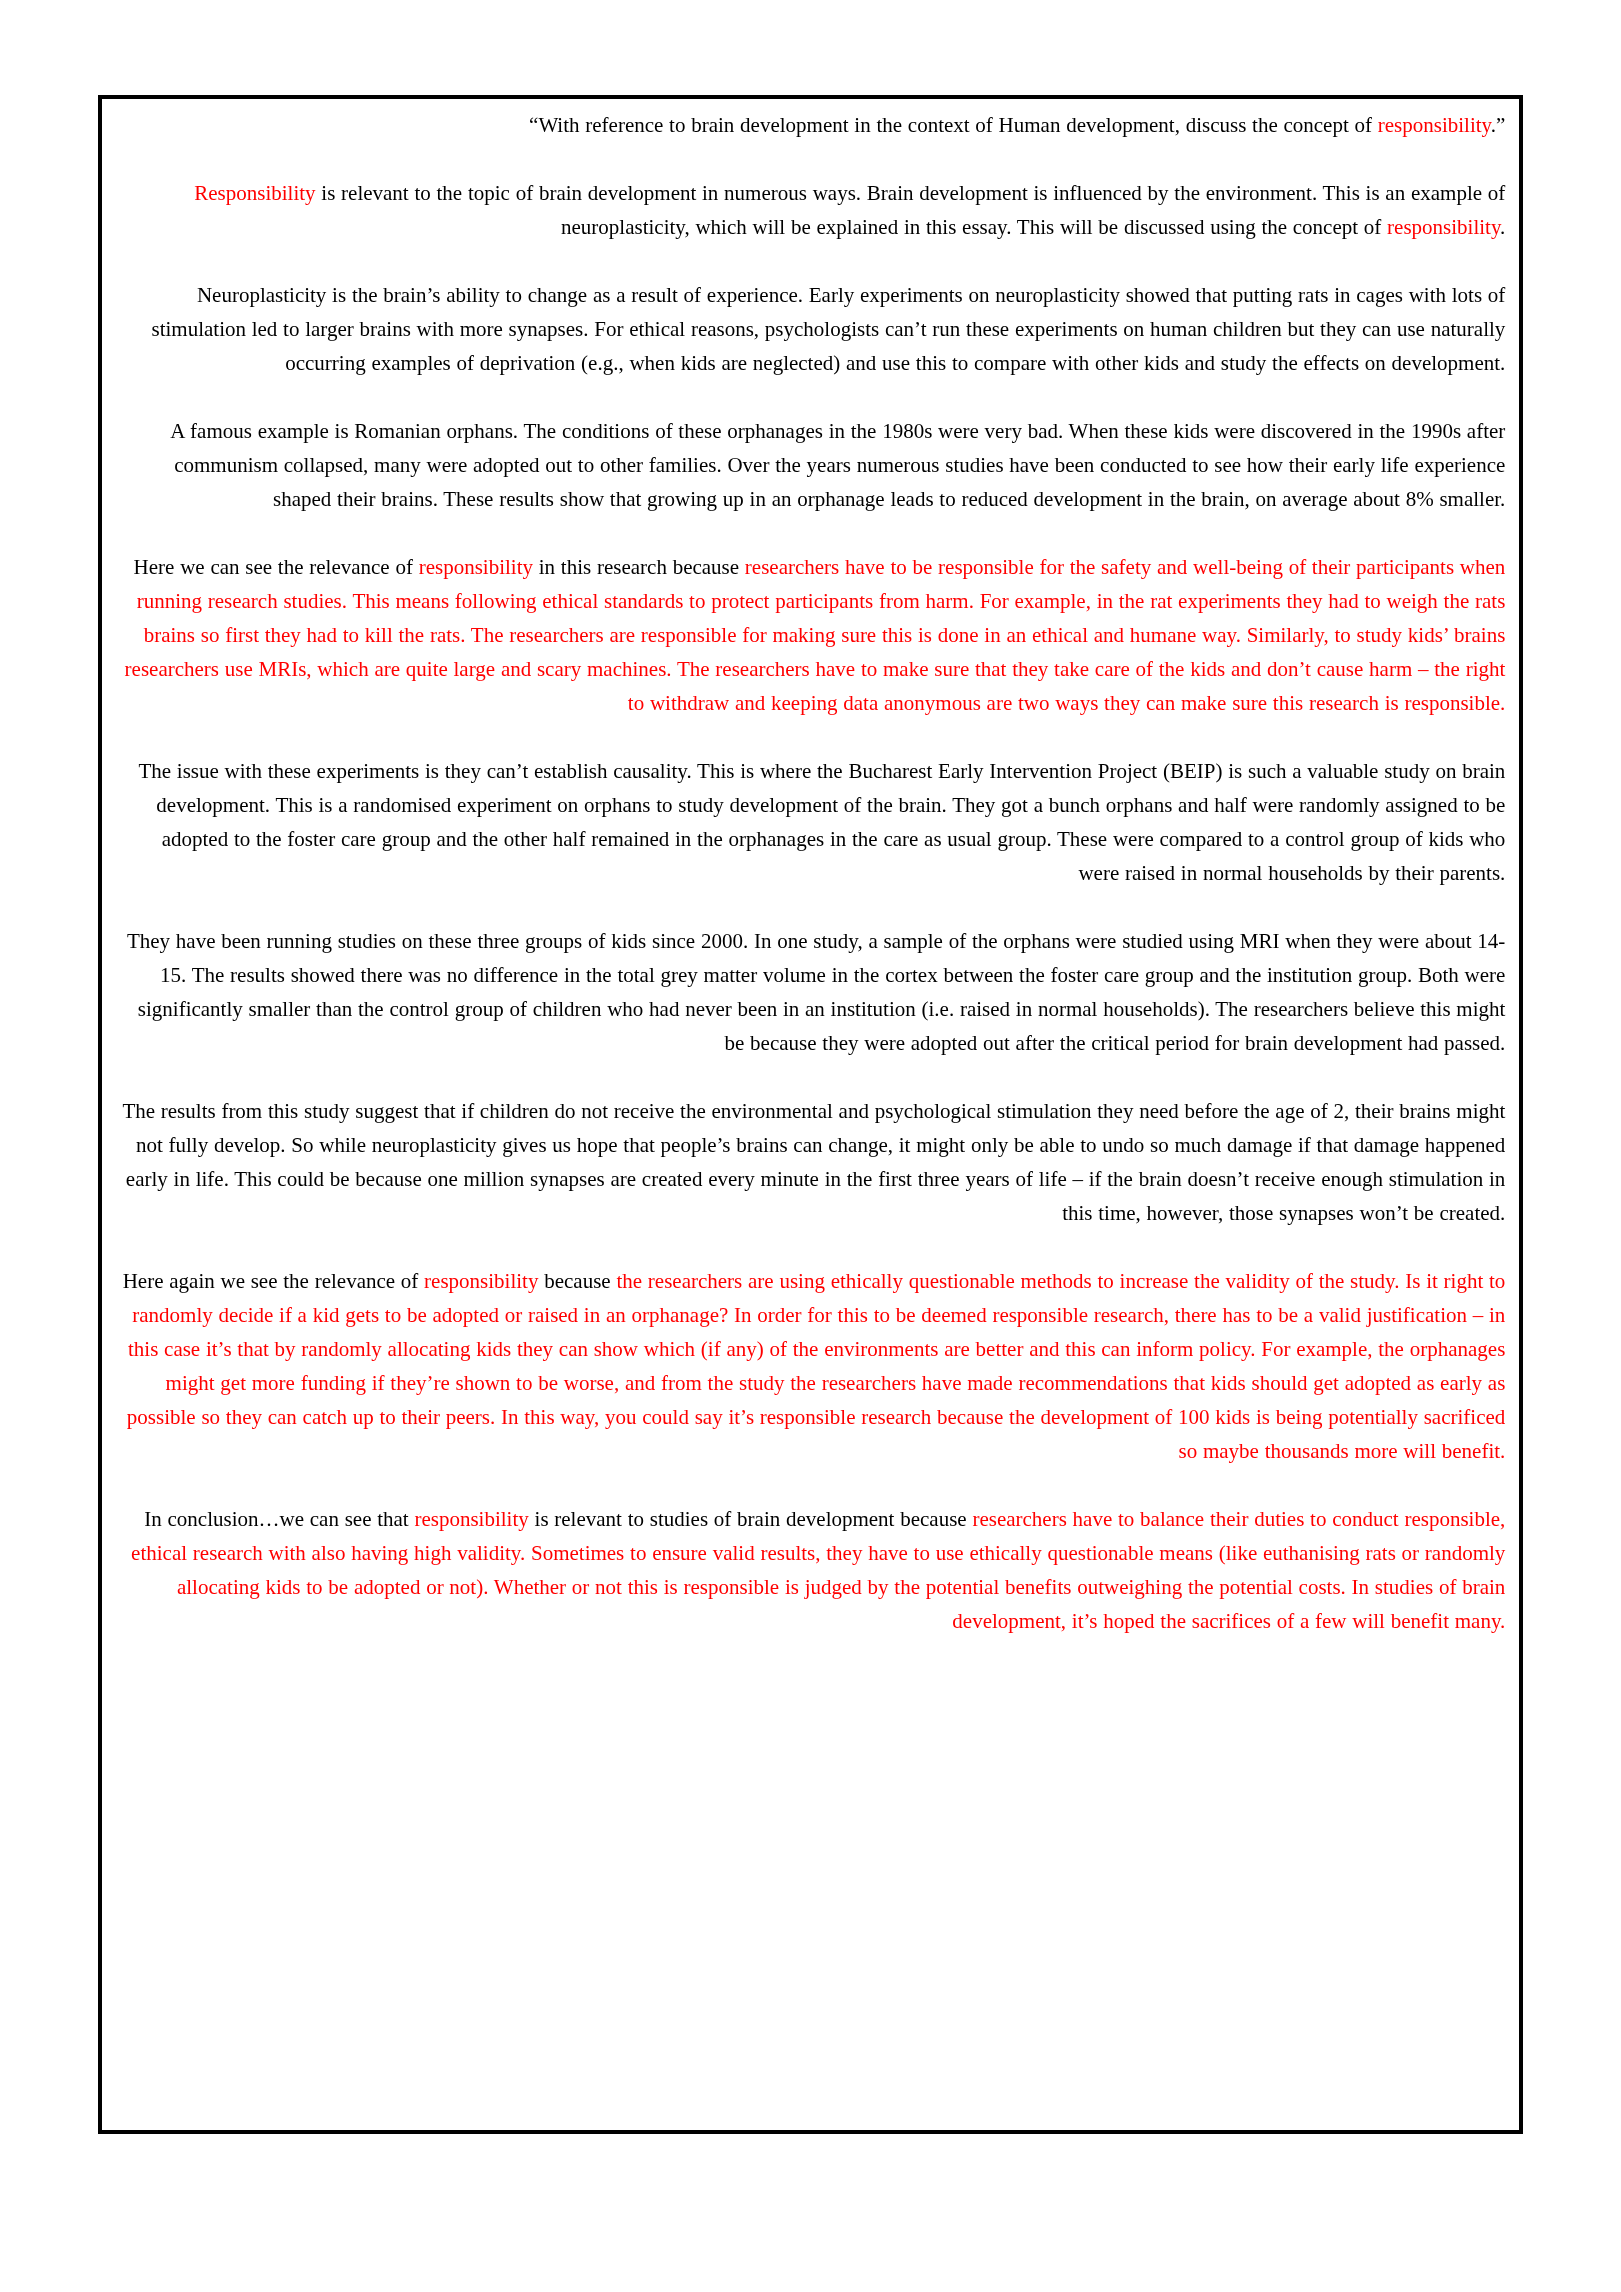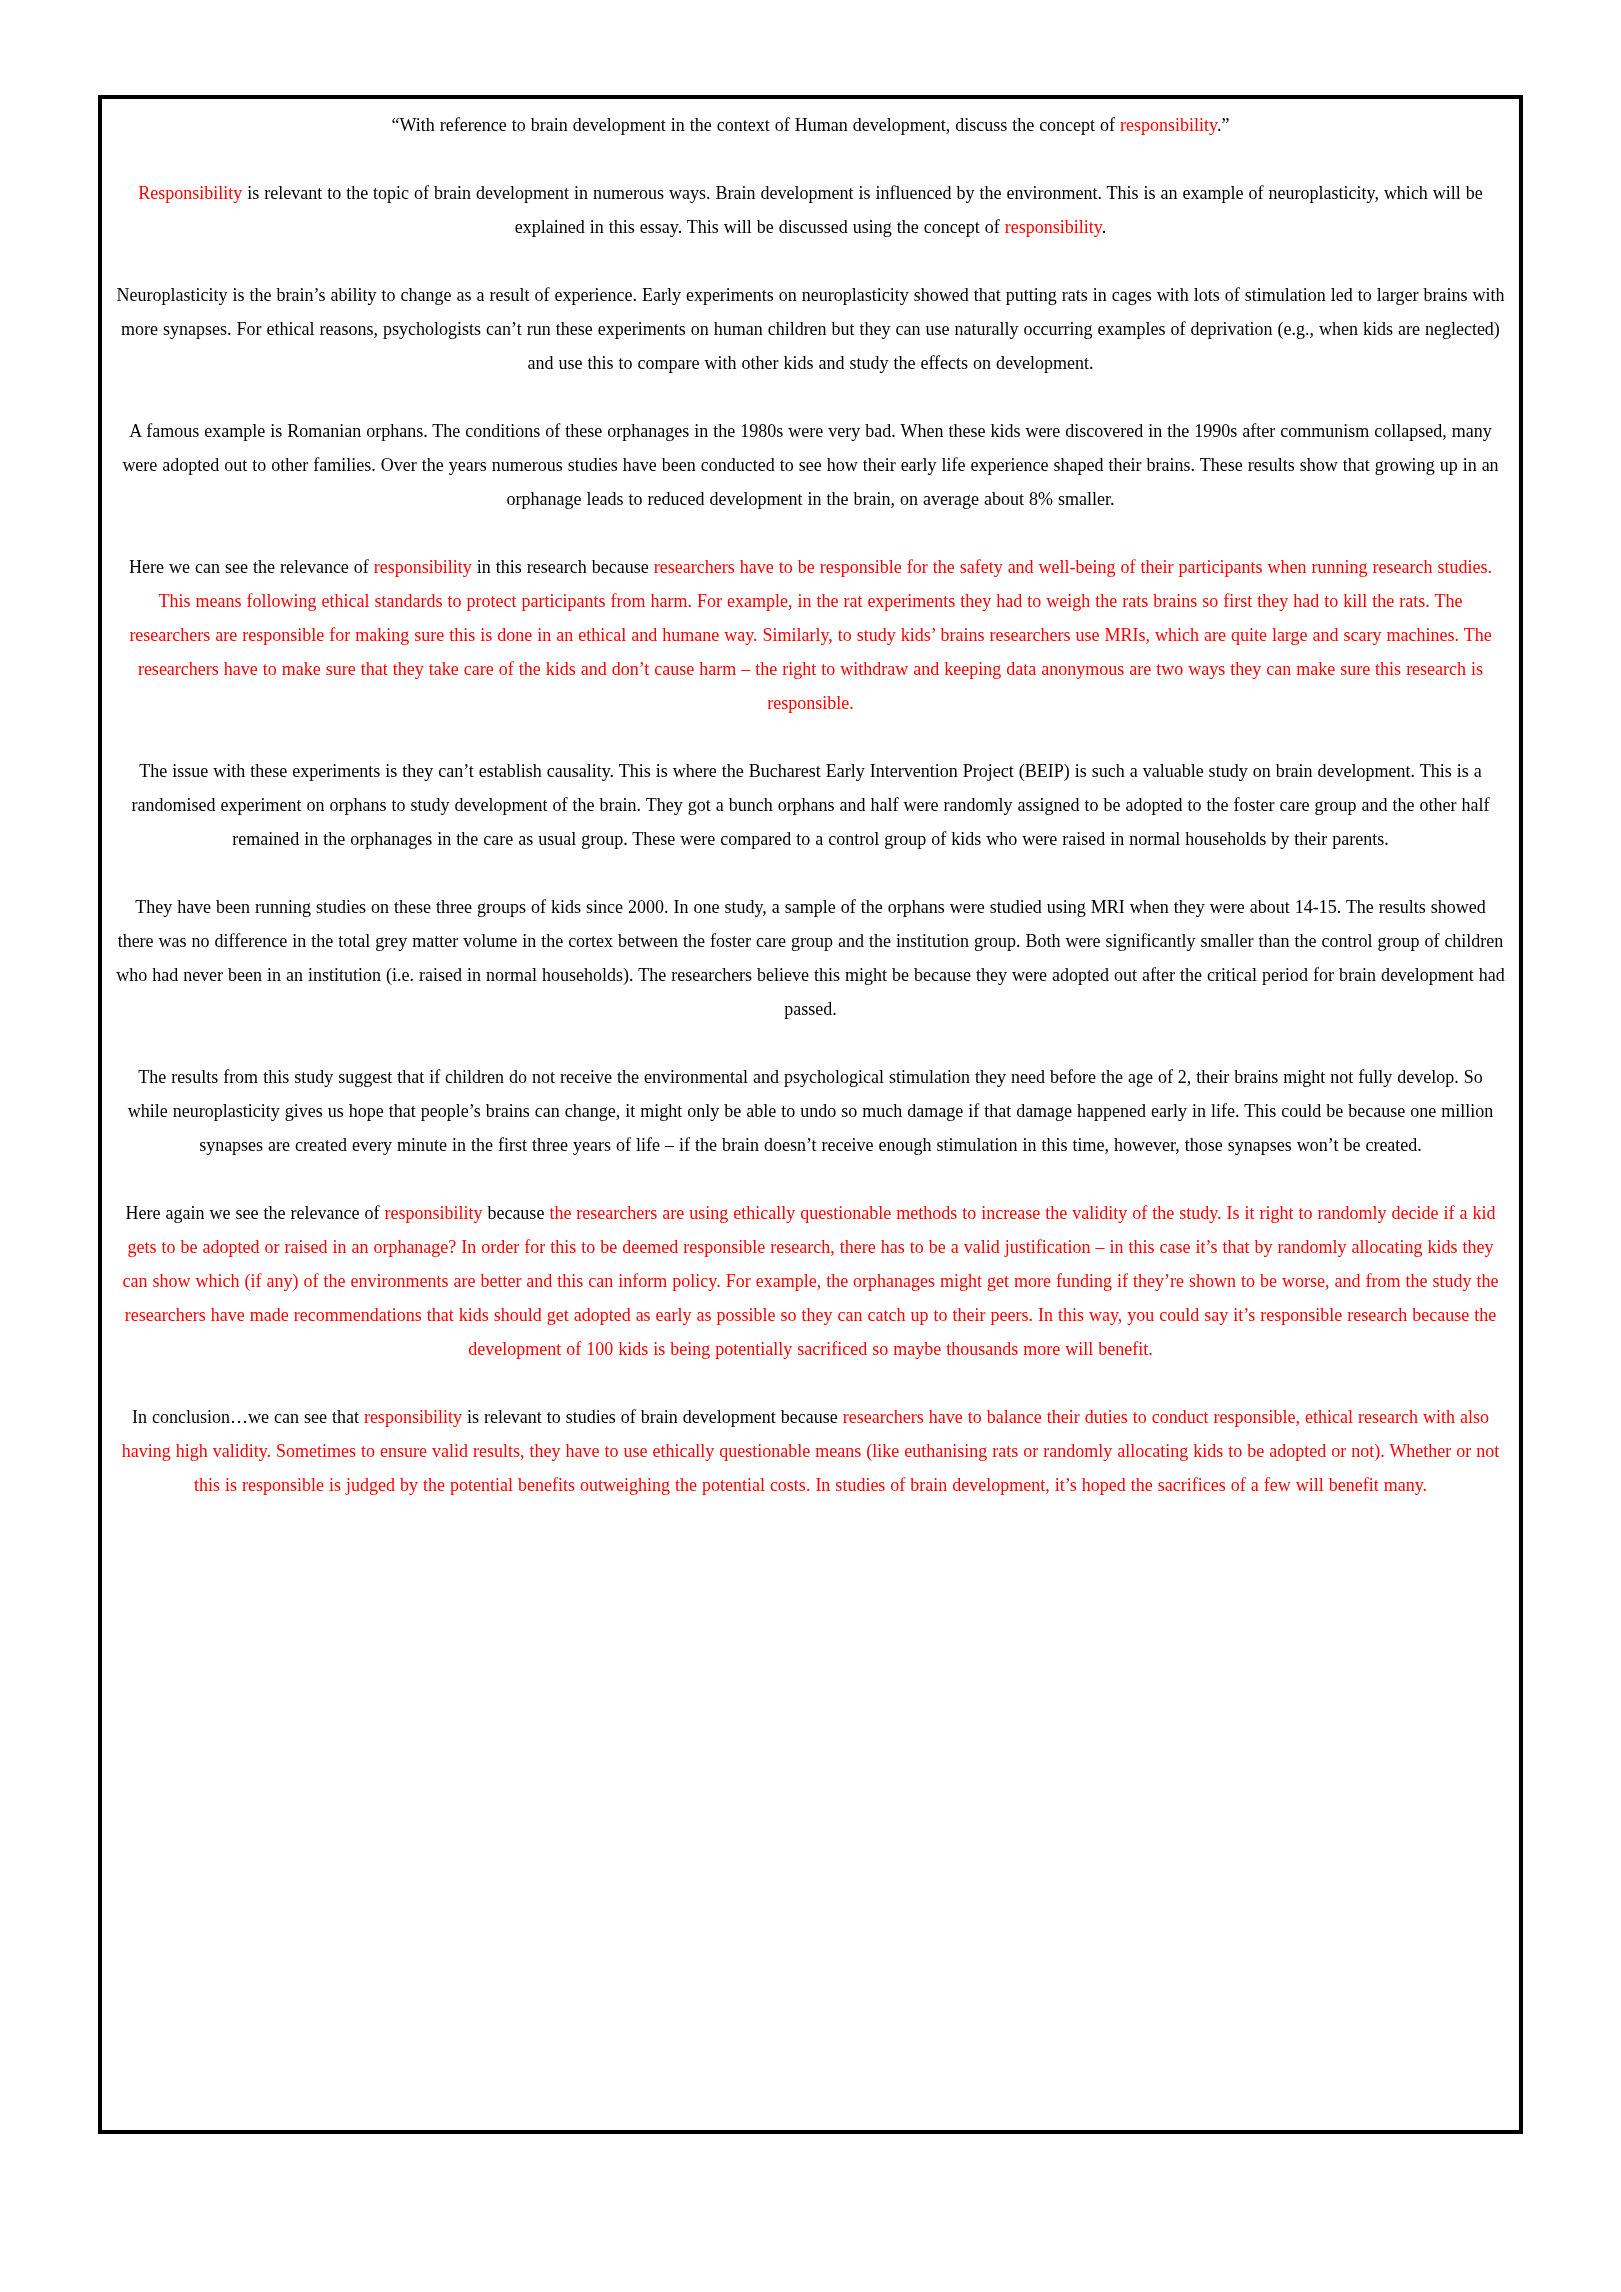--- a/index.html
+++ b/index.html
@@ -19,23 +19,23 @@
     top: 95px;
     width: 1425px;
     min-height: 2039px;
     box-sizing: border-box;
     border: 4.9px solid #000000;
     padding: 8.8px 13.7px 9.8px 13.7px;
     background: #ffffff;
   }
   .essay-body p {
     margin: 0 0 34px 0;
-    font-size: 18px;
+    font-size: 21px;
     line-height: 34px;
-    text-align: center;
+    text-align: right;
     word-spacing: 0.5px;
   }
   .essay-body p:last-child {
     margin-bottom: 16px;
   }
 </style>
 </head>
 <body>
 
 <div class="essay-box">

